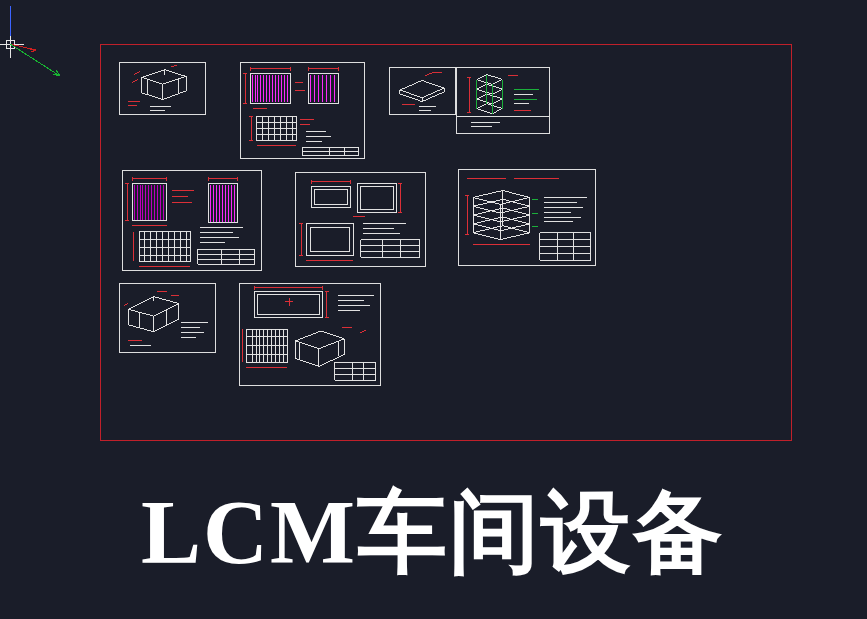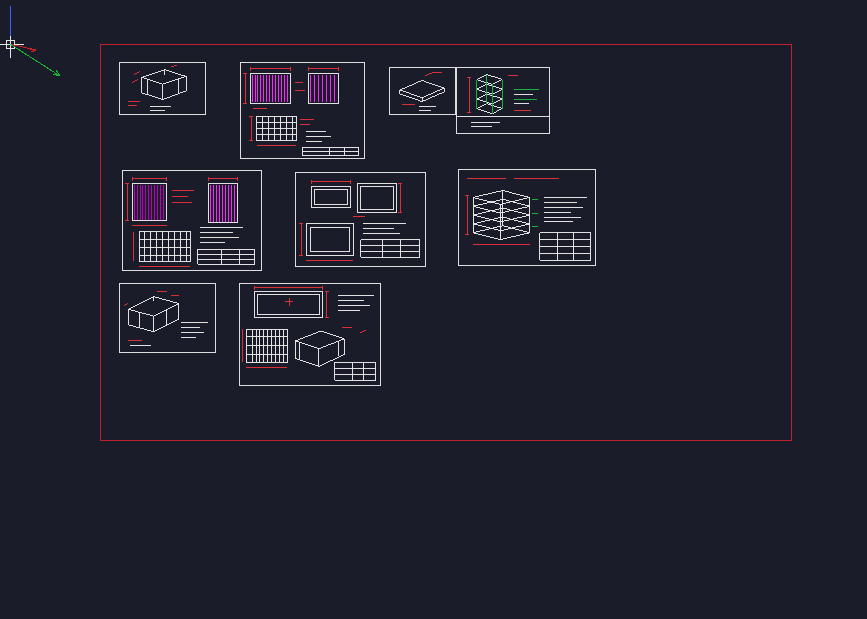--- a/index.html
+++ b/index.html
@@ -259,14 +259,15 @@
       </g>
       <g fill="none" stroke="#e6e6e6">
         <path d="M100,12 h36 M100,17 h26 M100,22 h32 M100,27 h22"></path>
       </g>
       <g fill="none" stroke="#e6e6e6">
         <path d="M96,80 h42 M96,86 h42 M96,92 h42 M96,98 h42 M96,80 v18 M114,80 v18 M126,80 v18 M138,80 v18"></path>
       </g>
     </svg>
   </div>
 
+  <div class="big-title">LCM车间设备</div>
 
 </div>
 
 </body></html>

